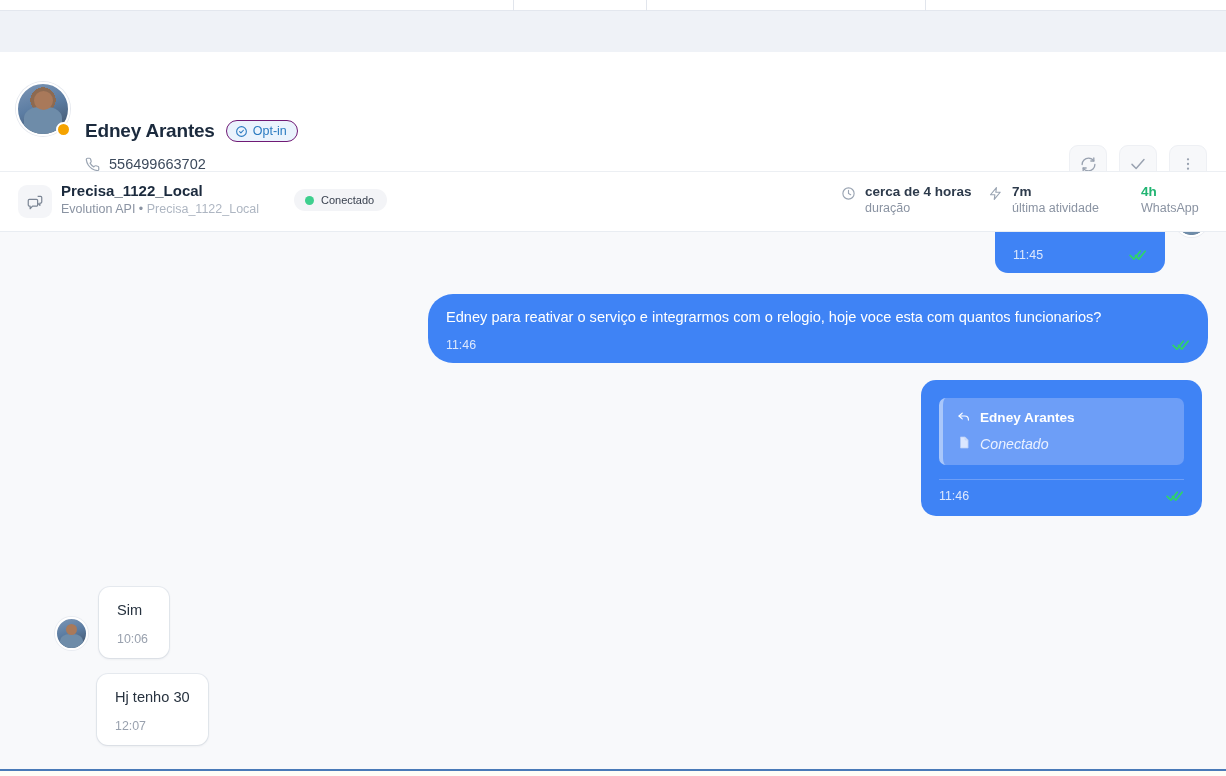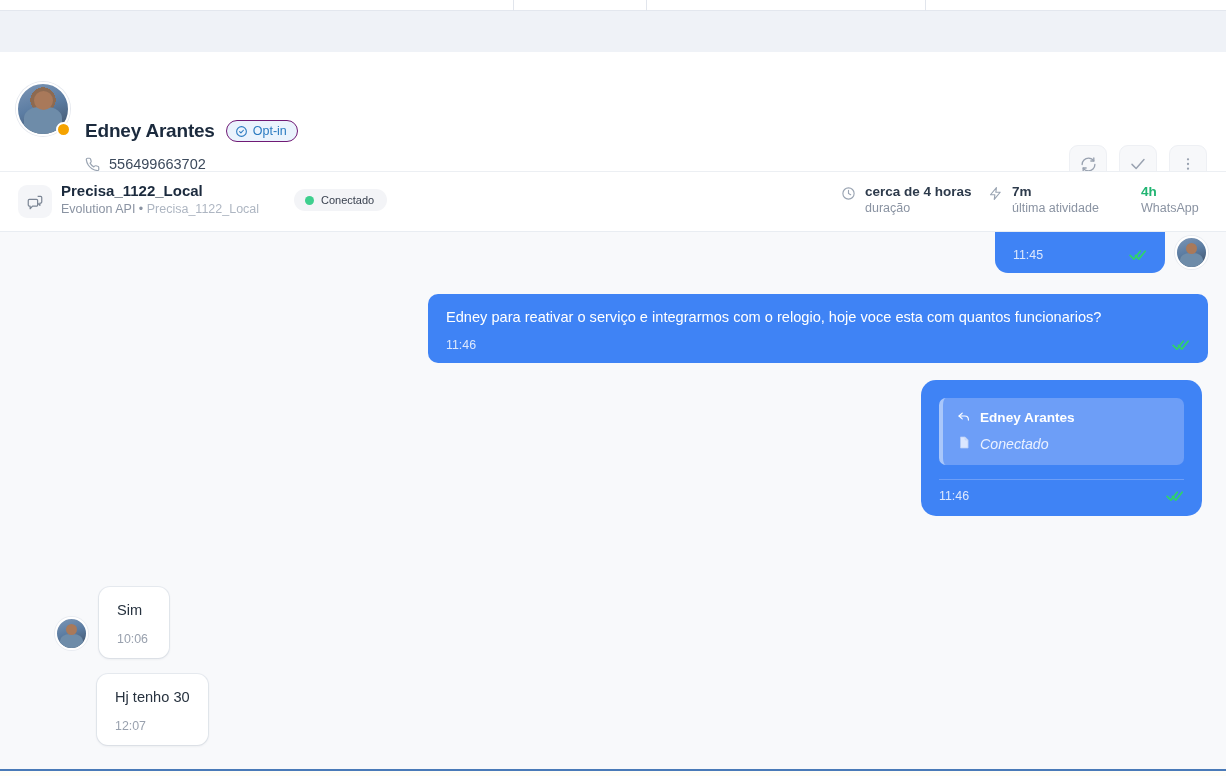--- a/index.html
+++ b/index.html
@@ -102,24 +102,24 @@
   .meta-bot { font-size:12.5px; color:#8a93a2; line-height:16px; }
   #meta-duration { left:841px; }
   #meta-activity { left:988px; }
   #meta-channel  { left:1141px; }
 
   
   .conversation {
     position:absolute; top:232px; left:0; width:1226px; height:538px;
     background:#f8f9fb; overflow:hidden;
   }
-  .msg-row { position:absolute; display:flex; align-items:flex-end; }
+  .msg-row { position:absolute; display:flex; }
 
   .bubble-out {
-    background:#3f83f5; color:#ffffff; border-radius:10px;
+    background:#3f83f5; color:#ffffff; border-radius:25px;
     padding:13px 18px 11px 18px; position:relative;
   }
   .bubble-out .txt { font-size:14.6px; line-height:20px; }
   .bubble-out .footer {
     display:flex; align-items:center; justify-content:space-between;
     margin-top:11px; gap:20px;
   }
   .bubble-out .time { font-size:12.4px; color:#dce8fd; }
   .ticks { color:#2fd36a; display:flex; }
 

